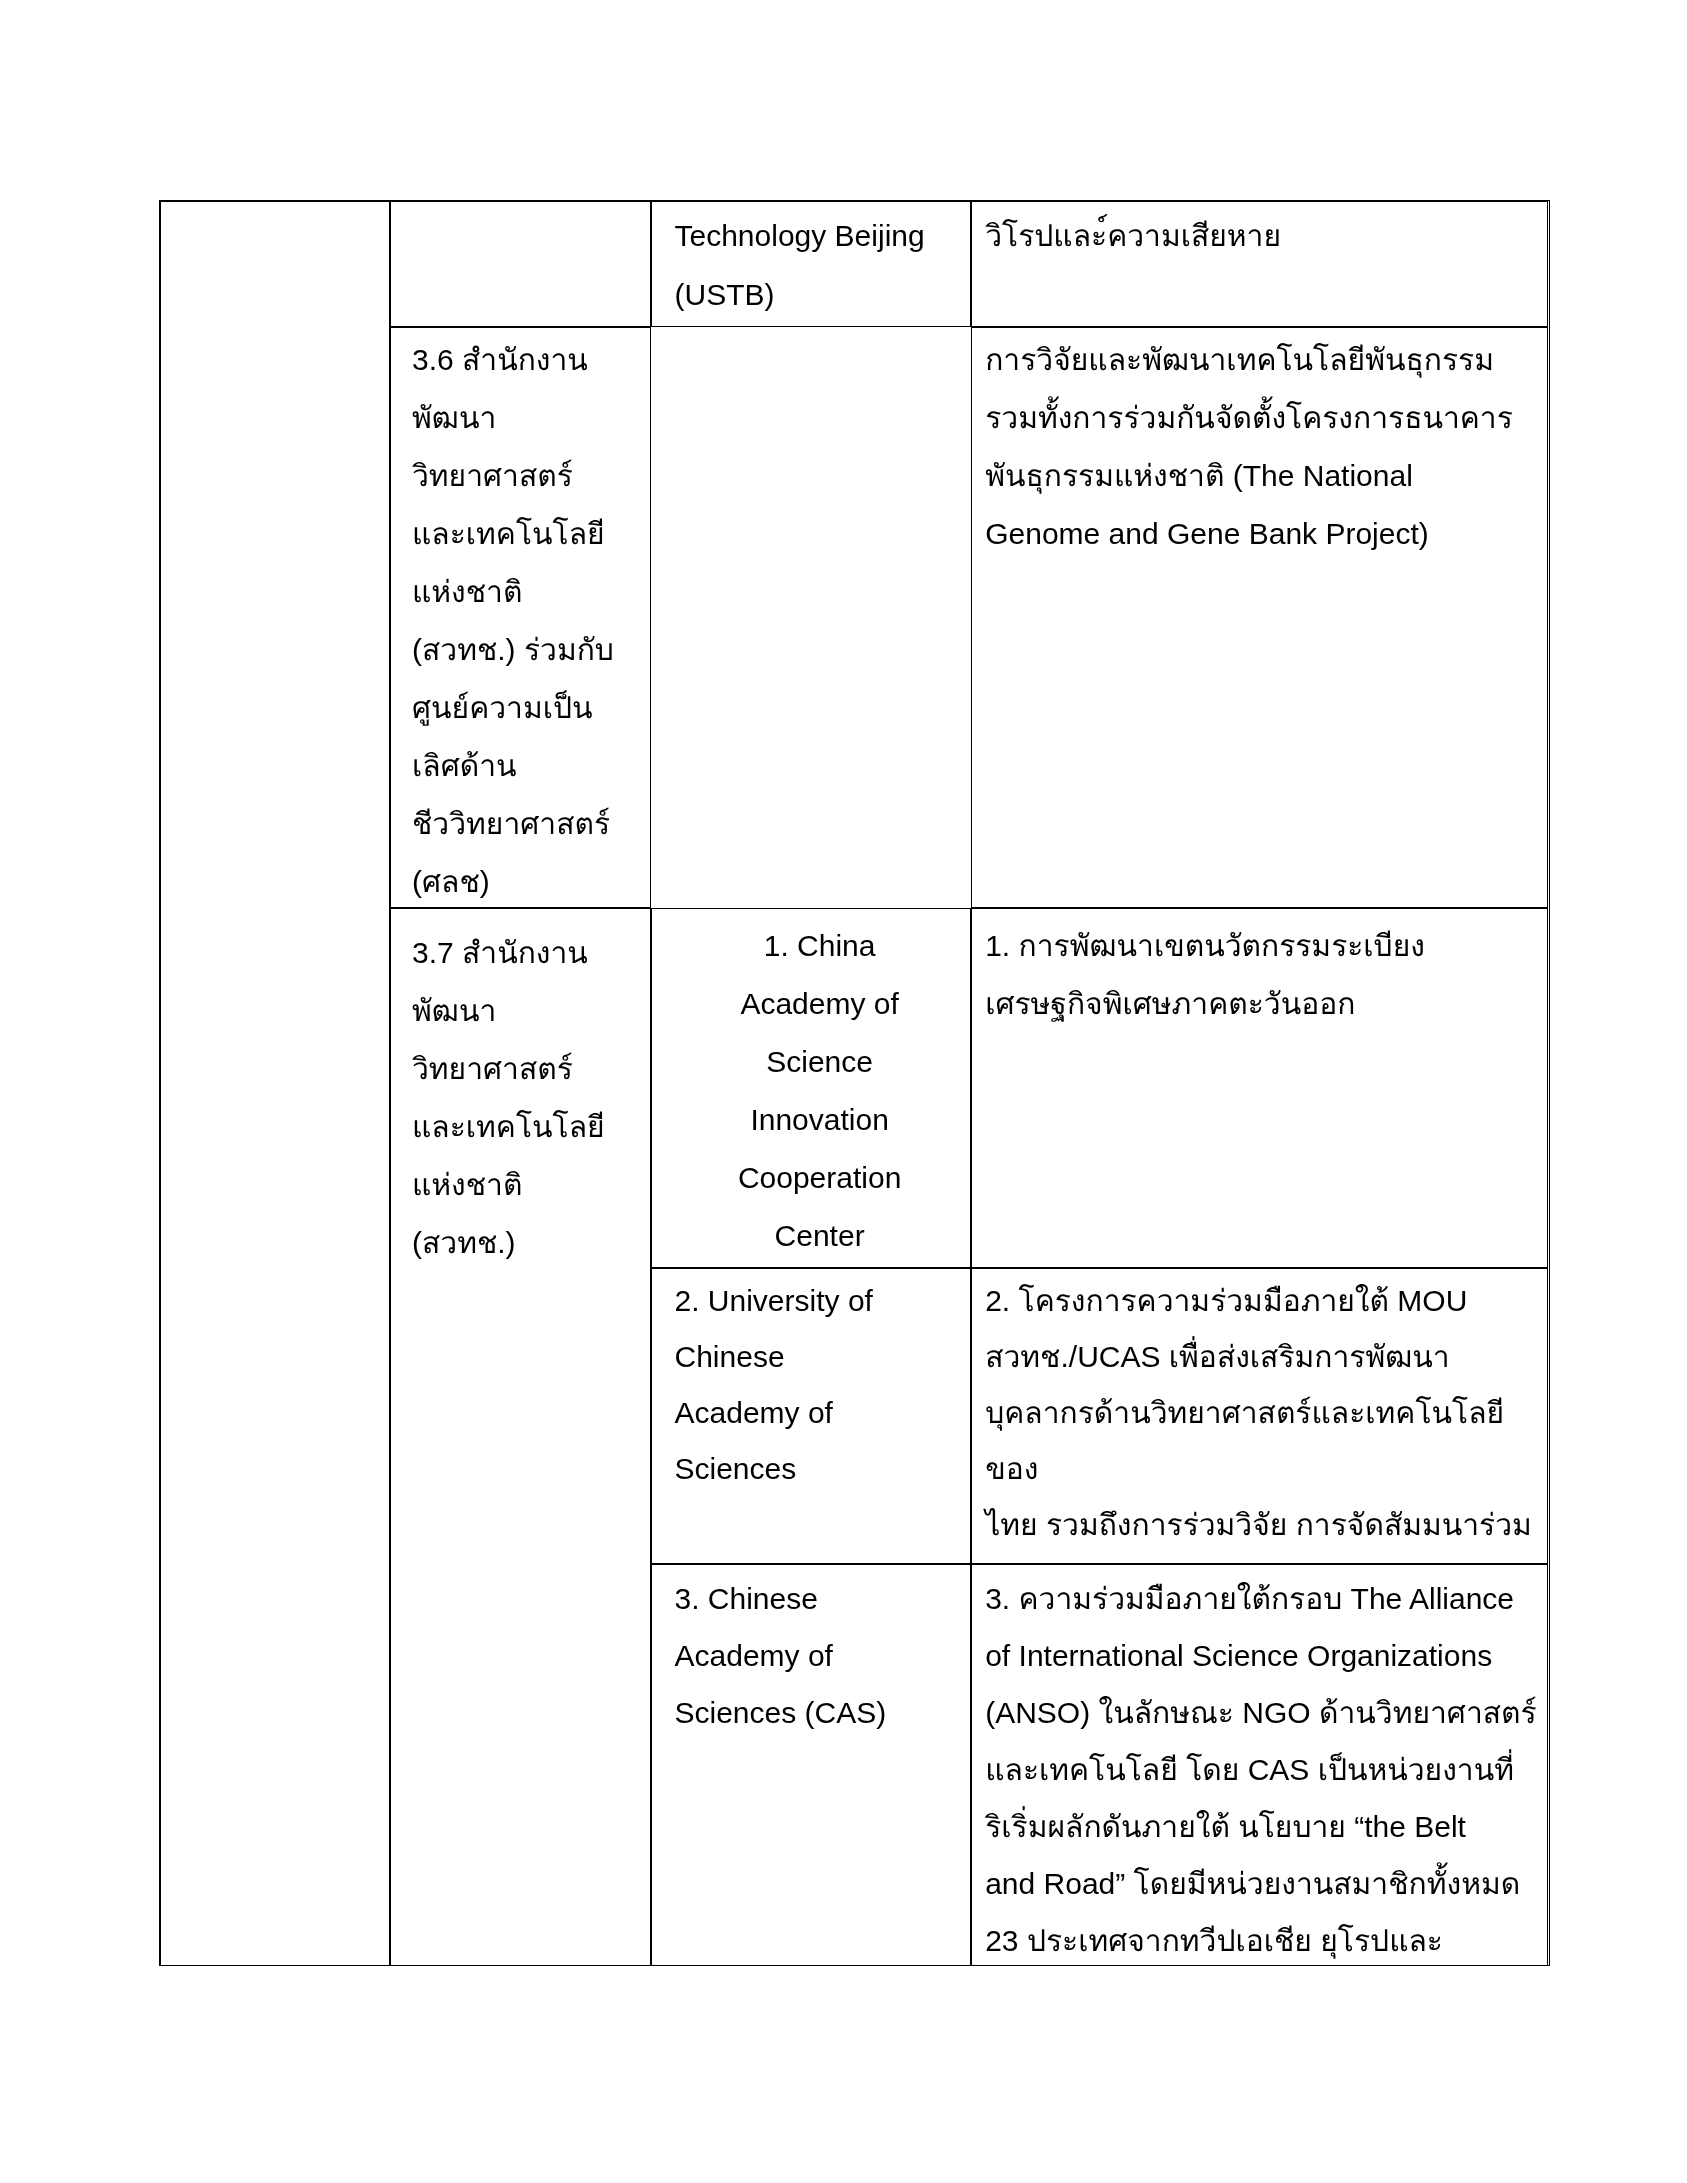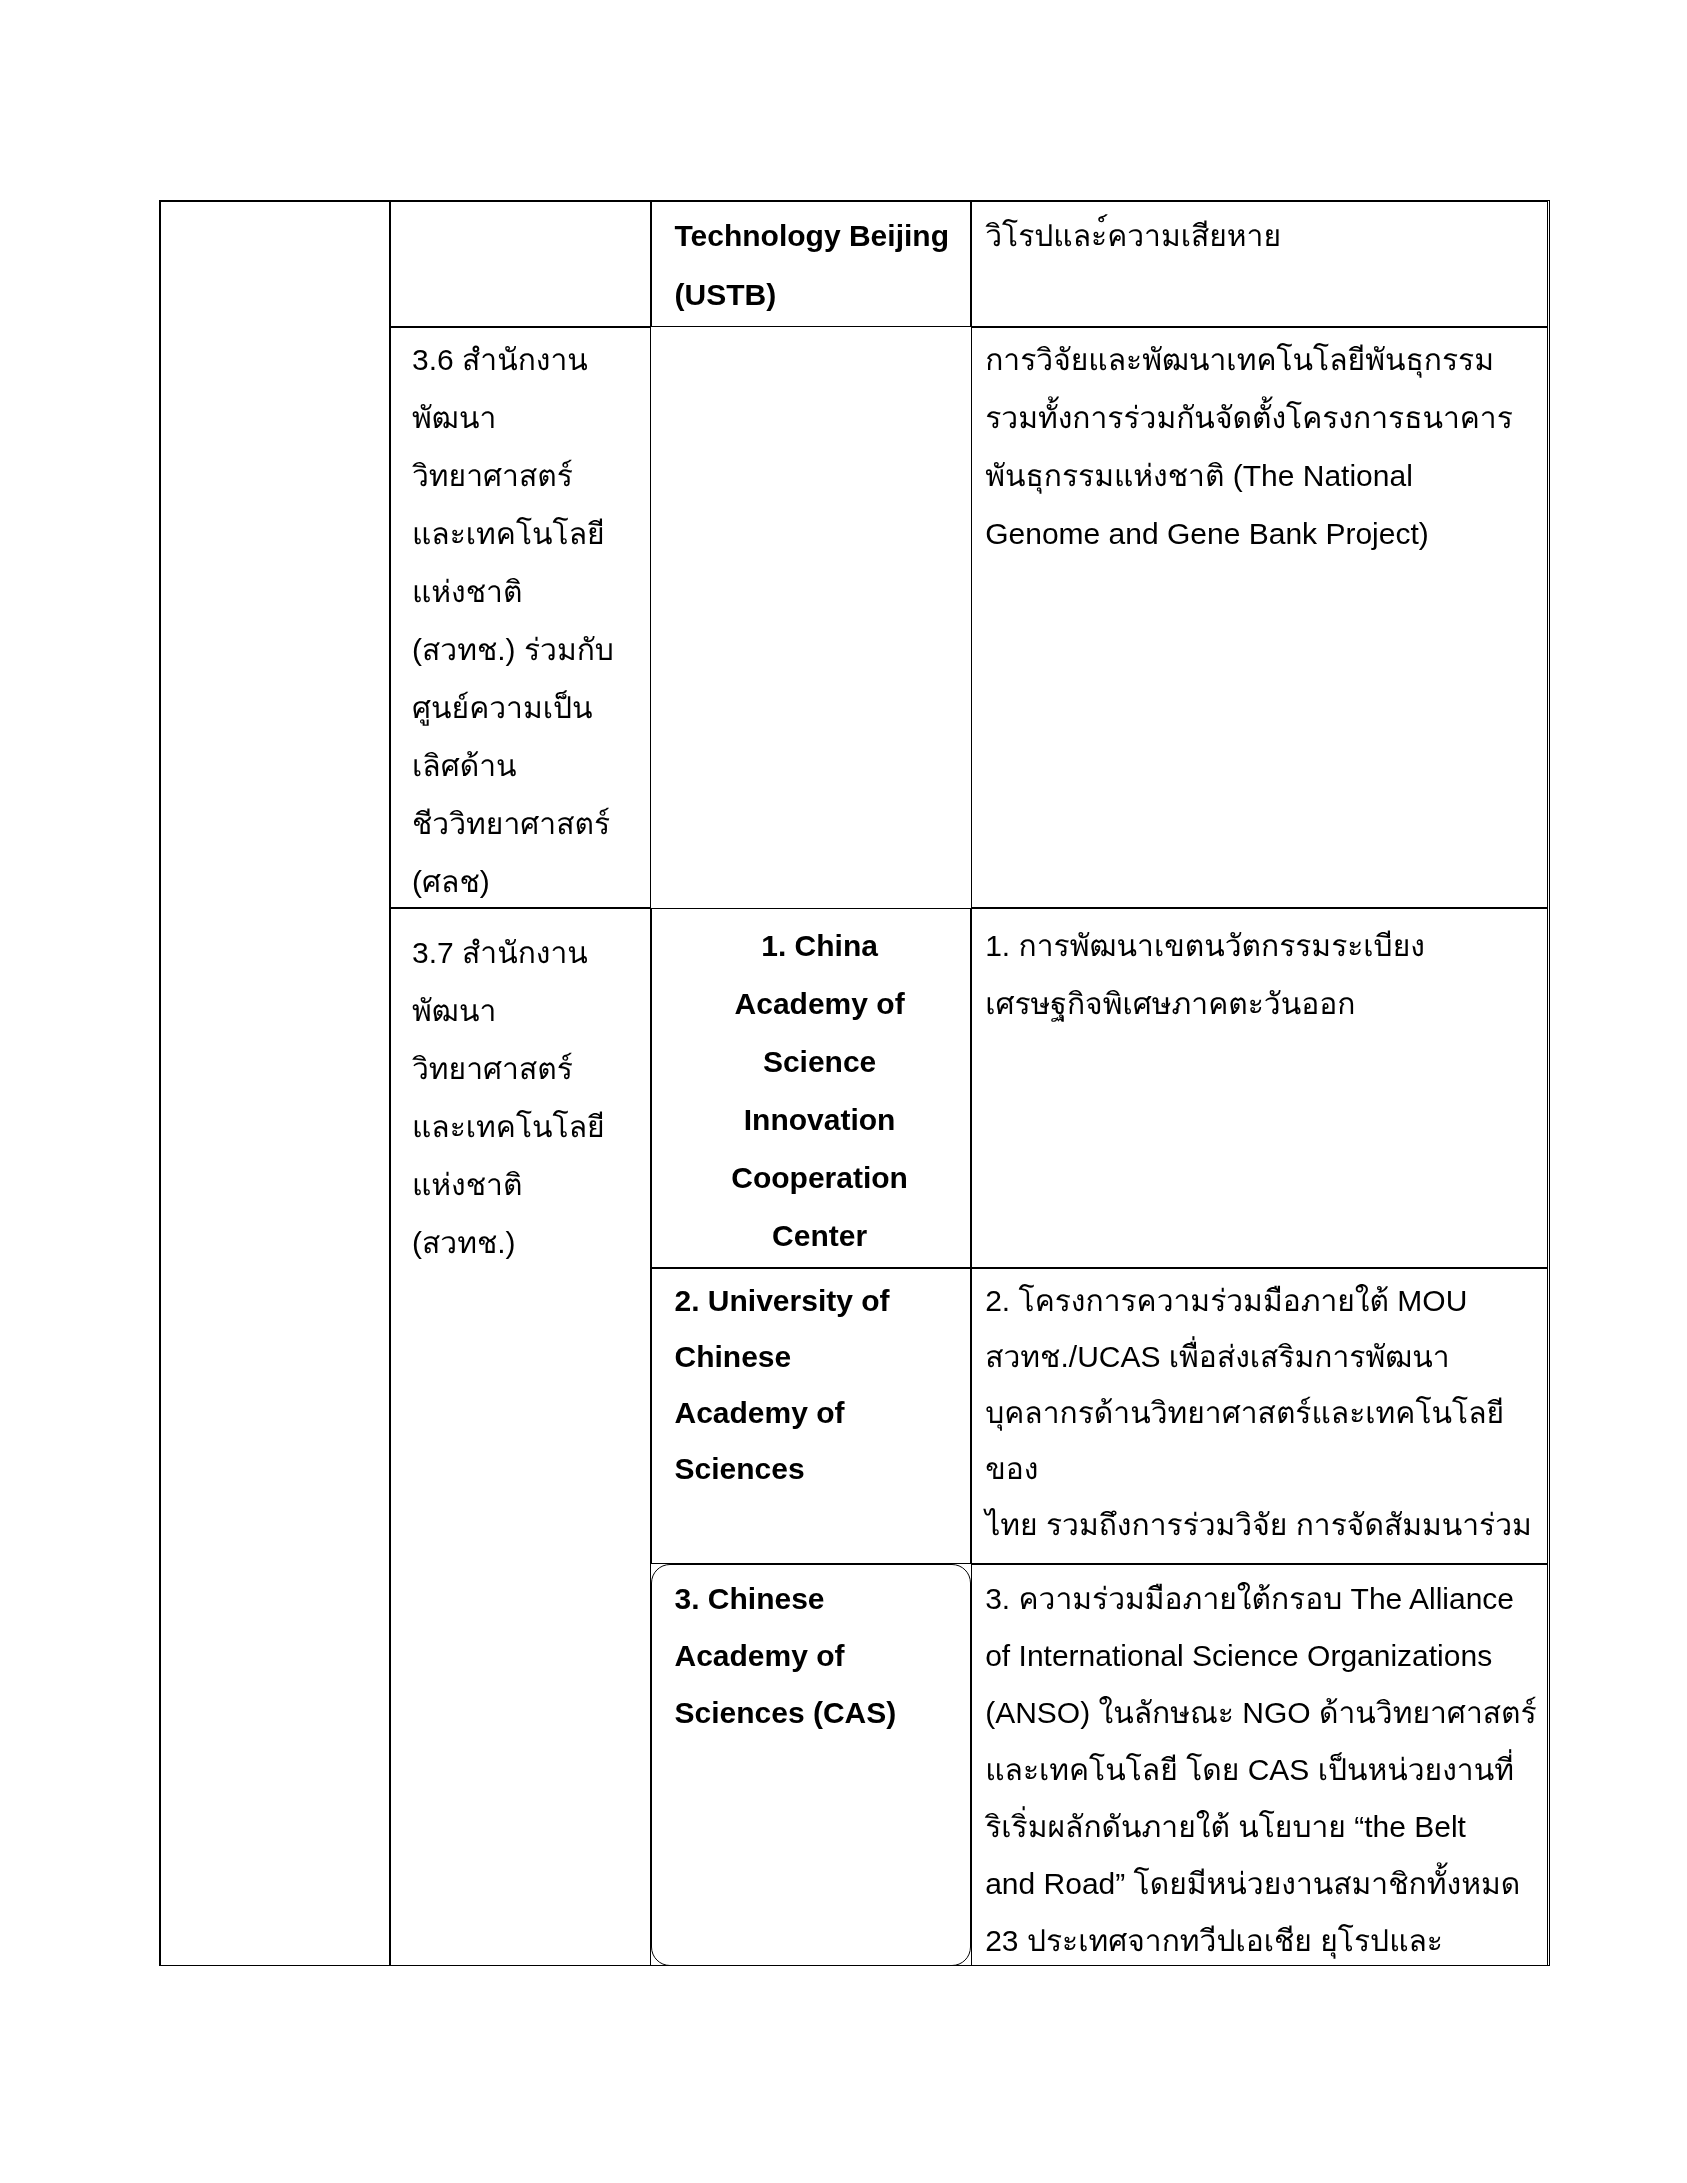--- a/index.html
+++ b/index.html
@@ -39,29 +39,29 @@
   }
   
   .c1   { grid-column: 1; grid-row: 1 / span 5; }
   .c2r1 { grid-column: 2; grid-row: 1; }
   .c2r2 { grid-column: 2; grid-row: 2; }
   .c2r3 { grid-column: 2; grid-row: 3 / span 3; }
   .c3r1 { grid-column: 3; grid-row: 1; }
   .c3r2 { grid-column: 3; grid-row: 2; }
   .c3r3a{ grid-column: 3; grid-row: 3; text-align: center; }
   .c3r3b{ grid-column: 3; grid-row: 4; }
-  .c3r3c{ grid-column: 3; grid-row: 5; border-radius: 19px; }
+  .c3r3c{ grid-column: 3; grid-row: 5; }
   .c4r1 { grid-column: 4; grid-row: 1; }
   .c4r2 { grid-column: 4; grid-row: 2; }
   .c4r3a{ grid-column: 4; grid-row: 3; }
   .c4r3b{ grid-column: 4; grid-row: 4; }
   .c4r3c{ grid-column: 4; grid-row: 5; }
   
   .pc2 { padding: 2.6px 5.3px 0 21px; }
-  .pc3 { padding: 2.6px 5.3px 0 22.5px; font-weight: bold; }
+  .pc3 { padding: 2.6px 5.3px 0 22.5px; }
   .pc4 { padding: 2.6px 9.3px 0 13.2px; }
   
   .r1  { padding-top: 4px;  line-height: 59px; }
   .r3  { padding-top: 14.6px; }
   .r3a { padding-top: 8px; }
   .r3b { padding-top: 4px;  line-height: 56px; }
   .r3c { padding-top: 5.3px;  line-height: 57px; }
 </style>
 </head>
 <body>

